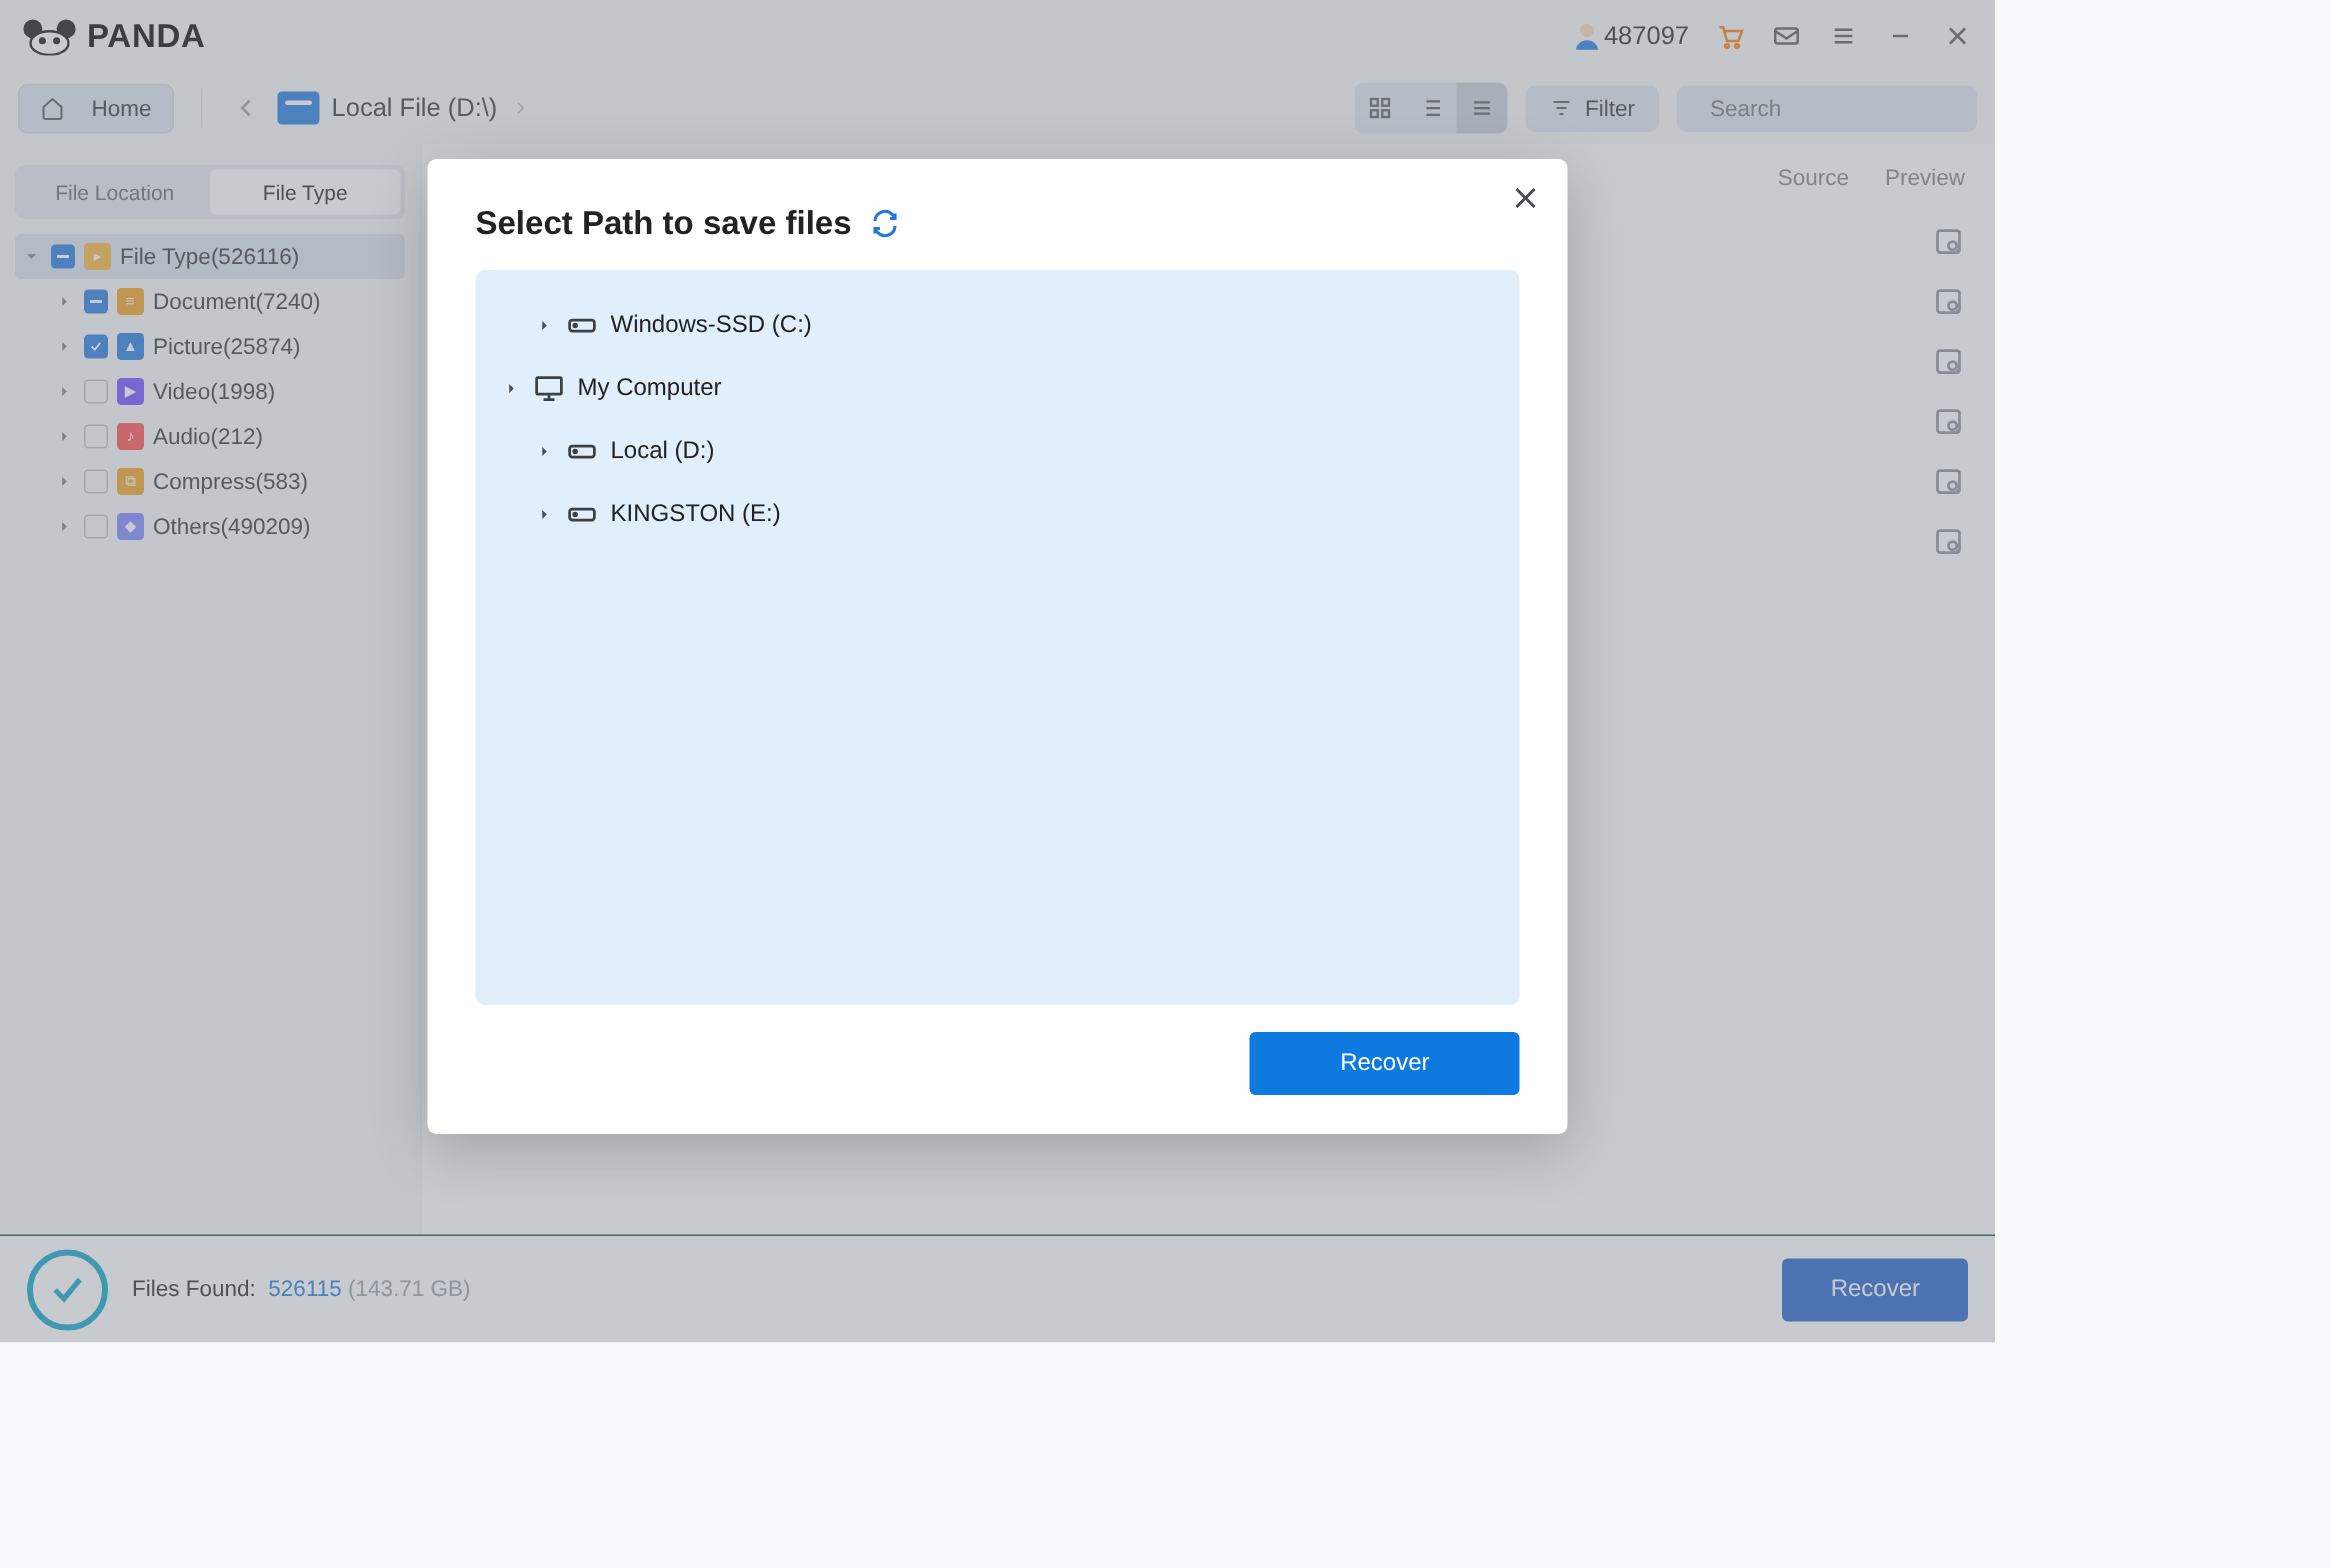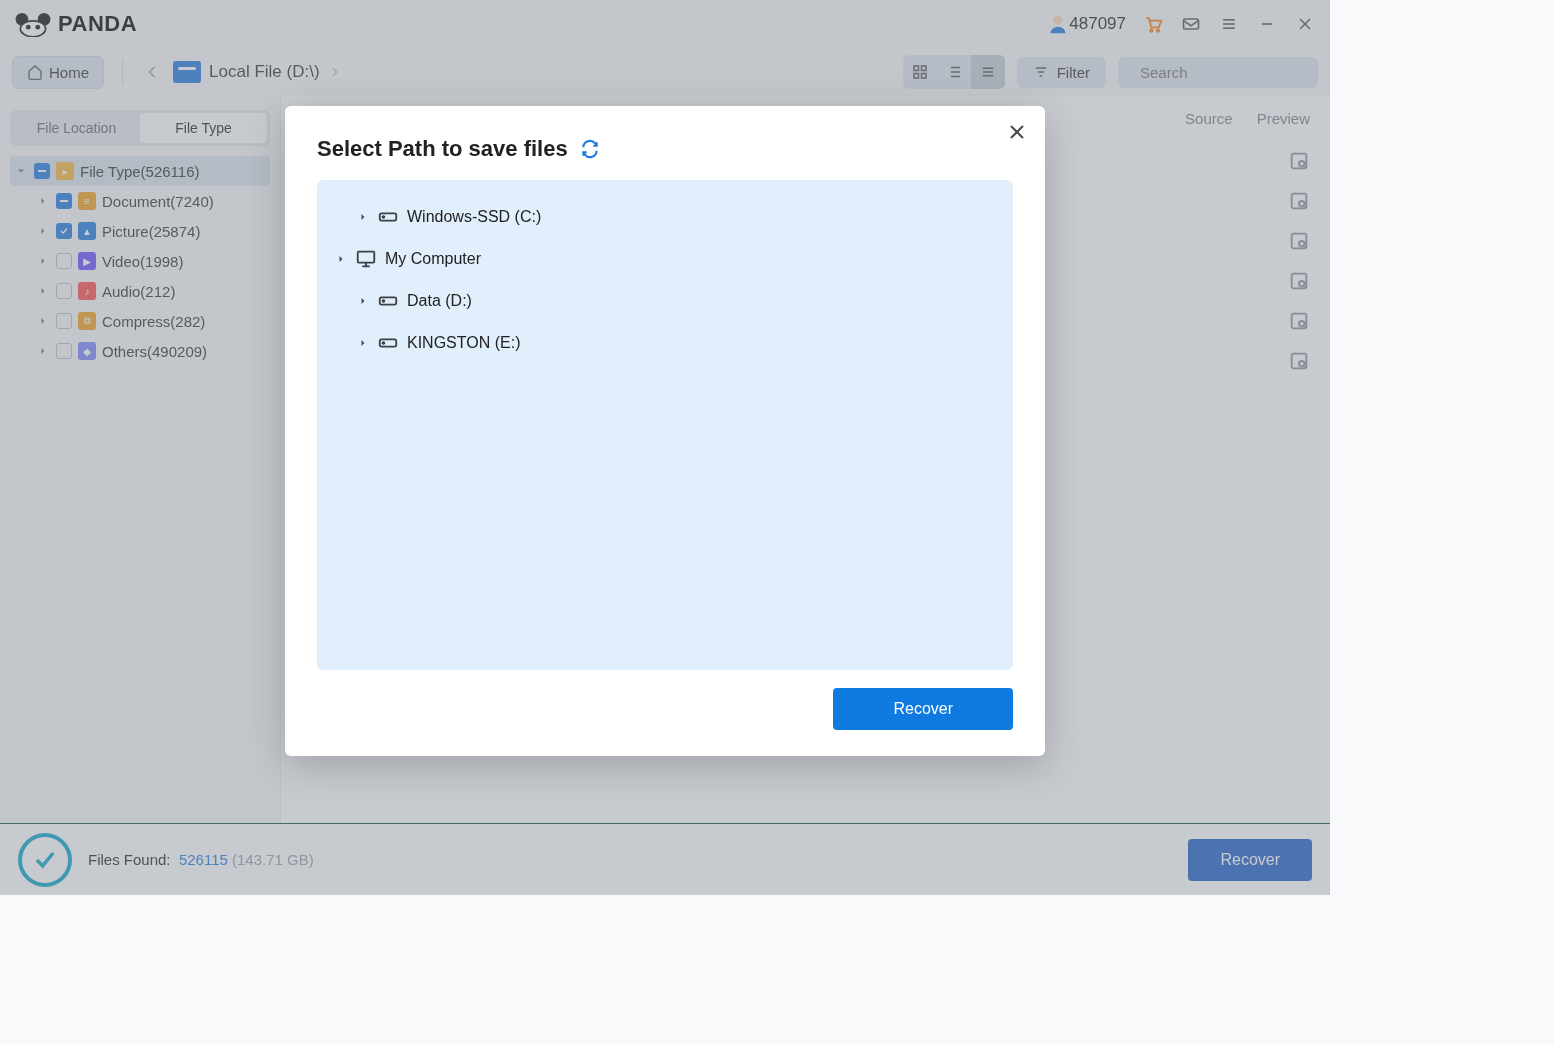--- a/index.html
+++ b/index.html
@@ -11,21 +11,21 @@
 .logo { display: flex; align-items: center; gap: 6px; font-weight: 800; font-size: 22px; letter-spacing: 0.5px; }
 .logo svg { width: 38px; height: 26px; }
 .topbar-right { margin-left: auto; display: flex; align-items: center; gap: 16px; }
 .user-pill { display: flex; align-items: center; gap: 0; font-size: 17px; color: #222; font-weight: 500; }
 .tb-icon { width: 22px; height: 22px; display:flex; align-items:center; justify-content:center; color:#555; cursor:pointer; }
 .tb-icon svg { width:20px; height:20px; }
 .tb-icon.cart { color:#ff7a00; }
 
 
 .toolrow { height: 48px; display: flex; align-items: center; padding: 0 12px; gap: 10px; }
-.home-btn { display:flex; align-items:center; gap:6px; background:#e1e6ed; padding:7px 14px; border-radius:6px; font-size:15px; color:#333; border:1px solid #d3d9e0;}
+.home-btn { display:flex; align-items:center; gap:18px; background:#e1e6ed; padding:7px 14px; border-radius:6px; font-size:15px; color:#333; border:1px solid #d3d9e0;}
 .divider-v { width:1px; height:26px; background:#d9dde2; margin:0 8px; }
 .nav-back { color:#9aa0a6; }
 .breadcrumb { display:flex; align-items:center; gap:8px; }
 .disk-icon { width:28px; height:22px; background:#1f7ae0; border-radius:3px; position:relative; }
 .disk-icon::after { content:""; position:absolute; left:5px; right:5px; top:6px; height:3px; background:#fff; border-radius:2px; }
 .breadcrumb-label { font-size:17px; color:#333; }
 .chev { color:#b3b9c0; }
 .toolrow-right { margin-left:auto; display:flex; align-items:center; gap:12px; }
 .view-group { display:flex; background:#e1e6ed; border-radius:6px; overflow:hidden; }
 .view-btn { width:34px; height:34px; display:flex; align-items:center; justify-content:center; color:#555; }
@@ -261,21 +261,21 @@
         <div class="tn-check empty"></div>
         <div class="tn-badge badge-aud">♪</div>
         <span>Audio(212)</span>
       </div>
       <div class="tree-node">
         <svg class="tn-arrow" width="12" height="12" viewBox="0 0 24 24" fill="currentColor">
             <path d="M9 6l6 6-6 6z"></path>
           </svg>
         <div class="tn-check empty"></div>
         <div class="tn-badge badge-zip">⧉</div>
-        <span>Compress(282)</span>
+        <span>Compress(583)</span>
       </div>
       <div class="tree-node">
         <svg class="tn-arrow" width="12" height="12" viewBox="0 0 24 24" fill="currentColor">
             <path d="M9 6l6 6-6 6z"></path>
           </svg>
         <div class="tn-check empty"></div>
         <div class="tn-badge badge-oth">◆</div>
         <span>Others(490209)</span>
       </div>
     </div>
@@ -373,21 +373,21 @@
         <span>My Computer</span>
       </div>
       <div class="pt-row indent">
         <svg class="pt-arrow" width="12" height="12" viewBox="0 0 24 24" fill="currentColor">
             <path d="M9 6l6 6-6 6z"></path>
           </svg>
         <svg class="pt-icon" width="22" height="22" viewBox="0 0 24 24" fill="none" stroke="currentColor" stroke-width="2">
             <rect x="3" y="8" width="18" height="8" rx="2"></rect>
             <circle cx="7" cy="12" r="1"></circle>
           </svg>
-        <span>Data (D:)</span>
+        <span>Local (D:)</span>
       </div>
       <div class="pt-row indent">
         <svg class="pt-arrow" width="12" height="12" viewBox="0 0 24 24" fill="currentColor">
             <path d="M9 6l6 6-6 6z"></path>
           </svg>
         <svg class="pt-icon" width="22" height="22" viewBox="0 0 24 24" fill="none" stroke="currentColor" stroke-width="2">
             <rect x="3" y="8" width="18" height="8" rx="2"></rect>
             <circle cx="7" cy="12" r="1"></circle>
           </svg>
         <span>KINGSTON (E:)</span>

